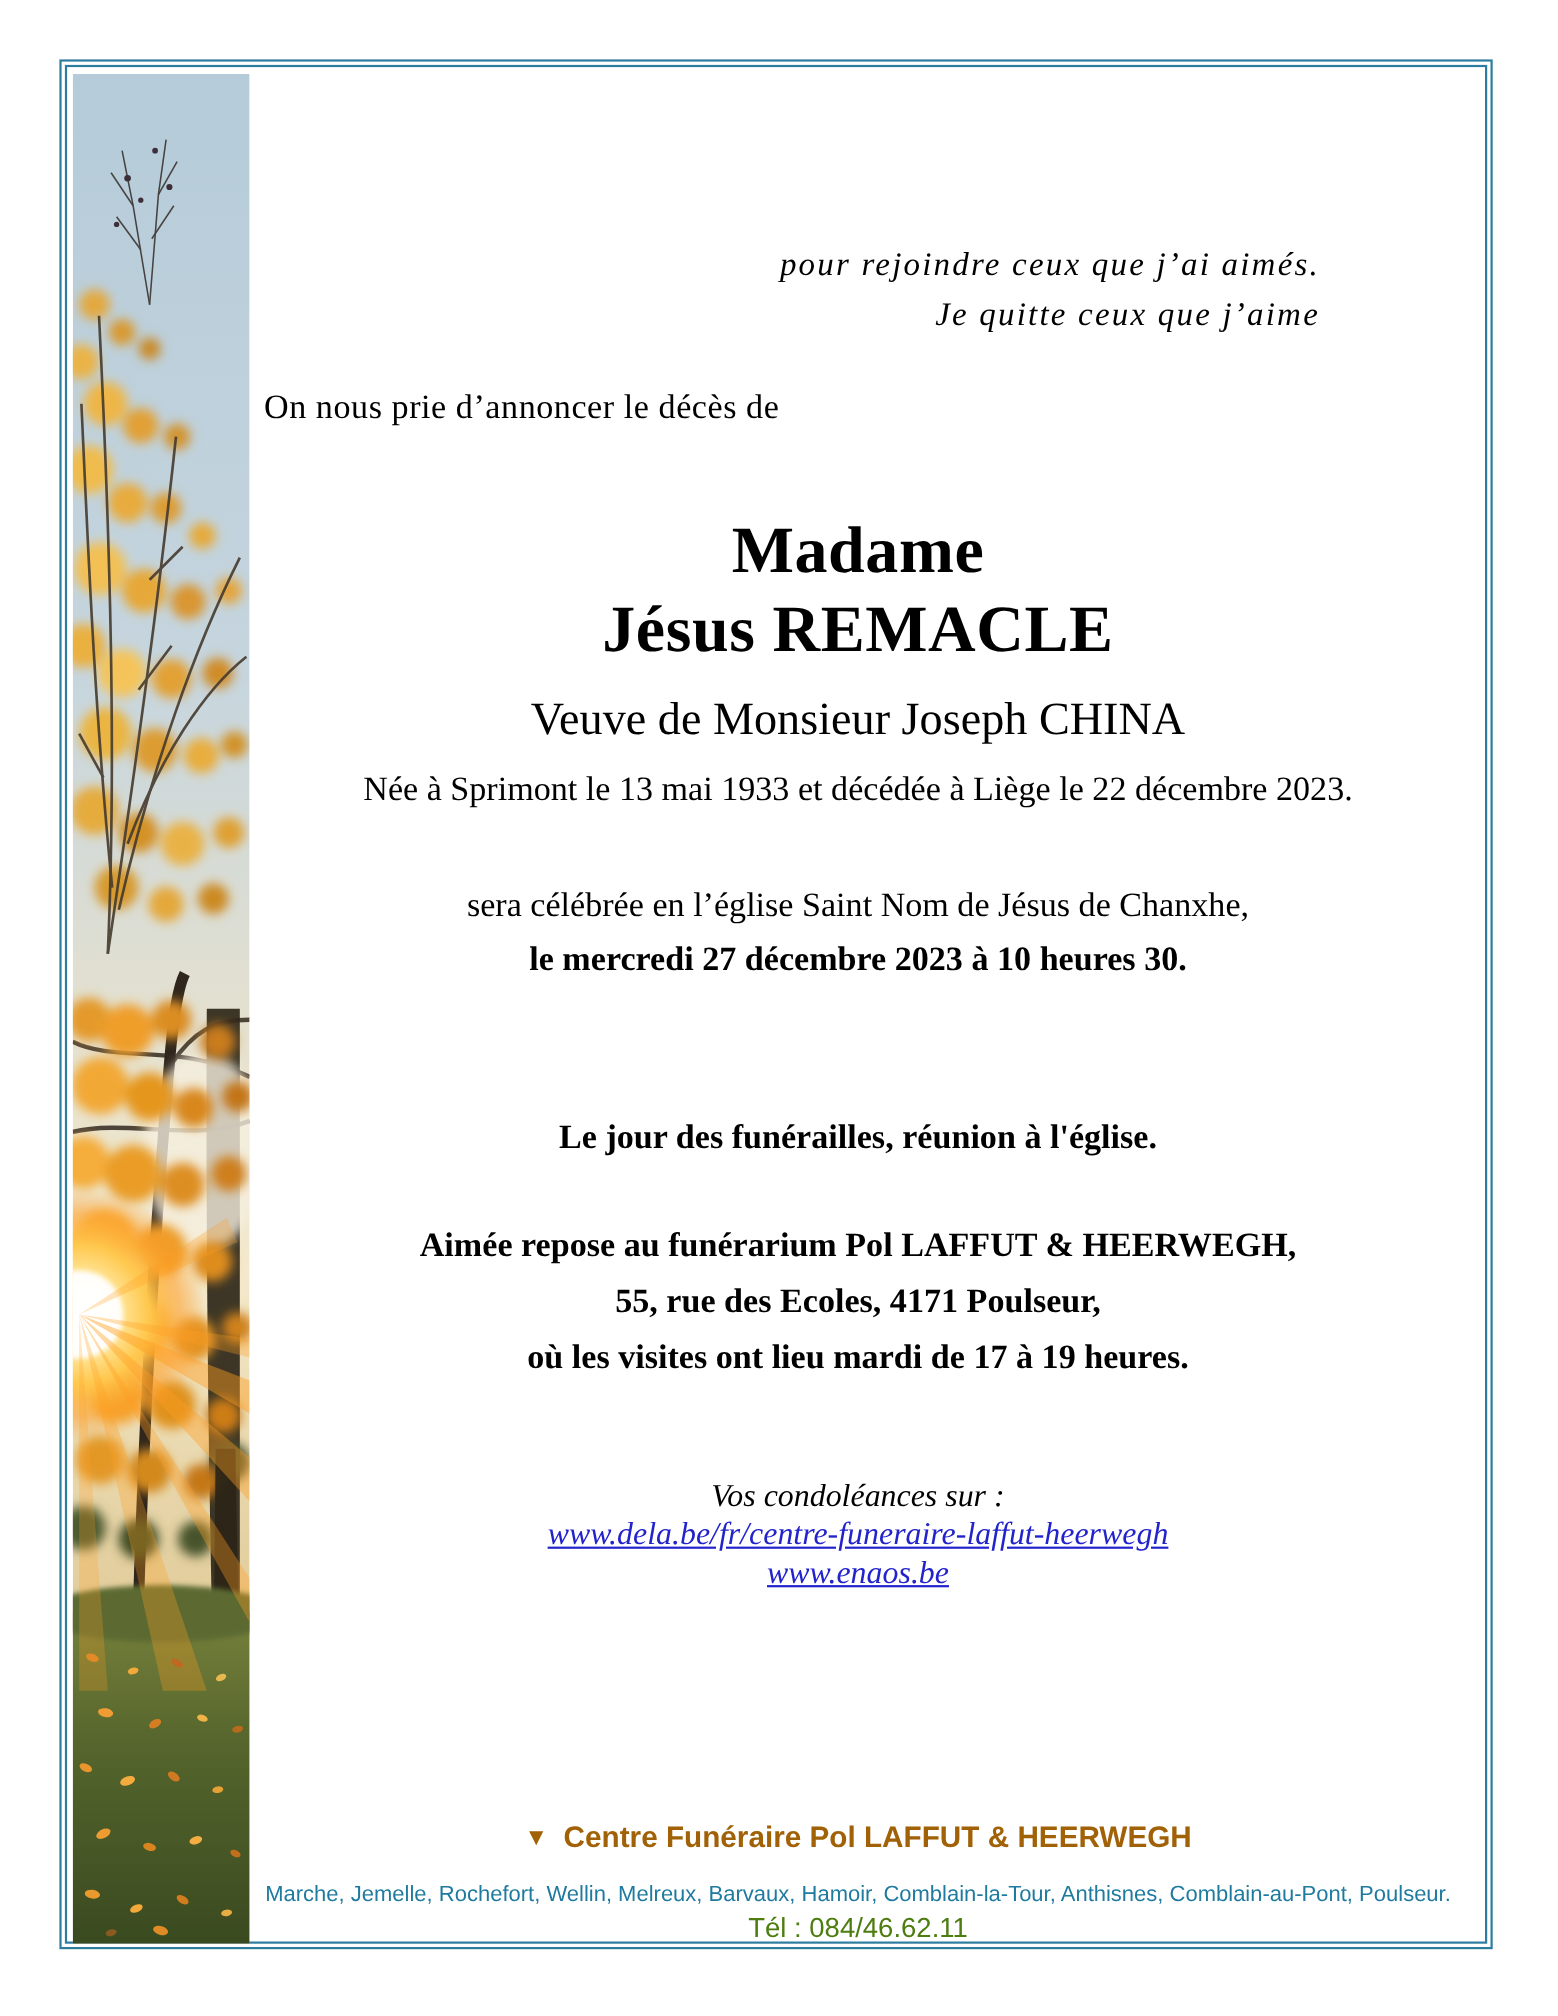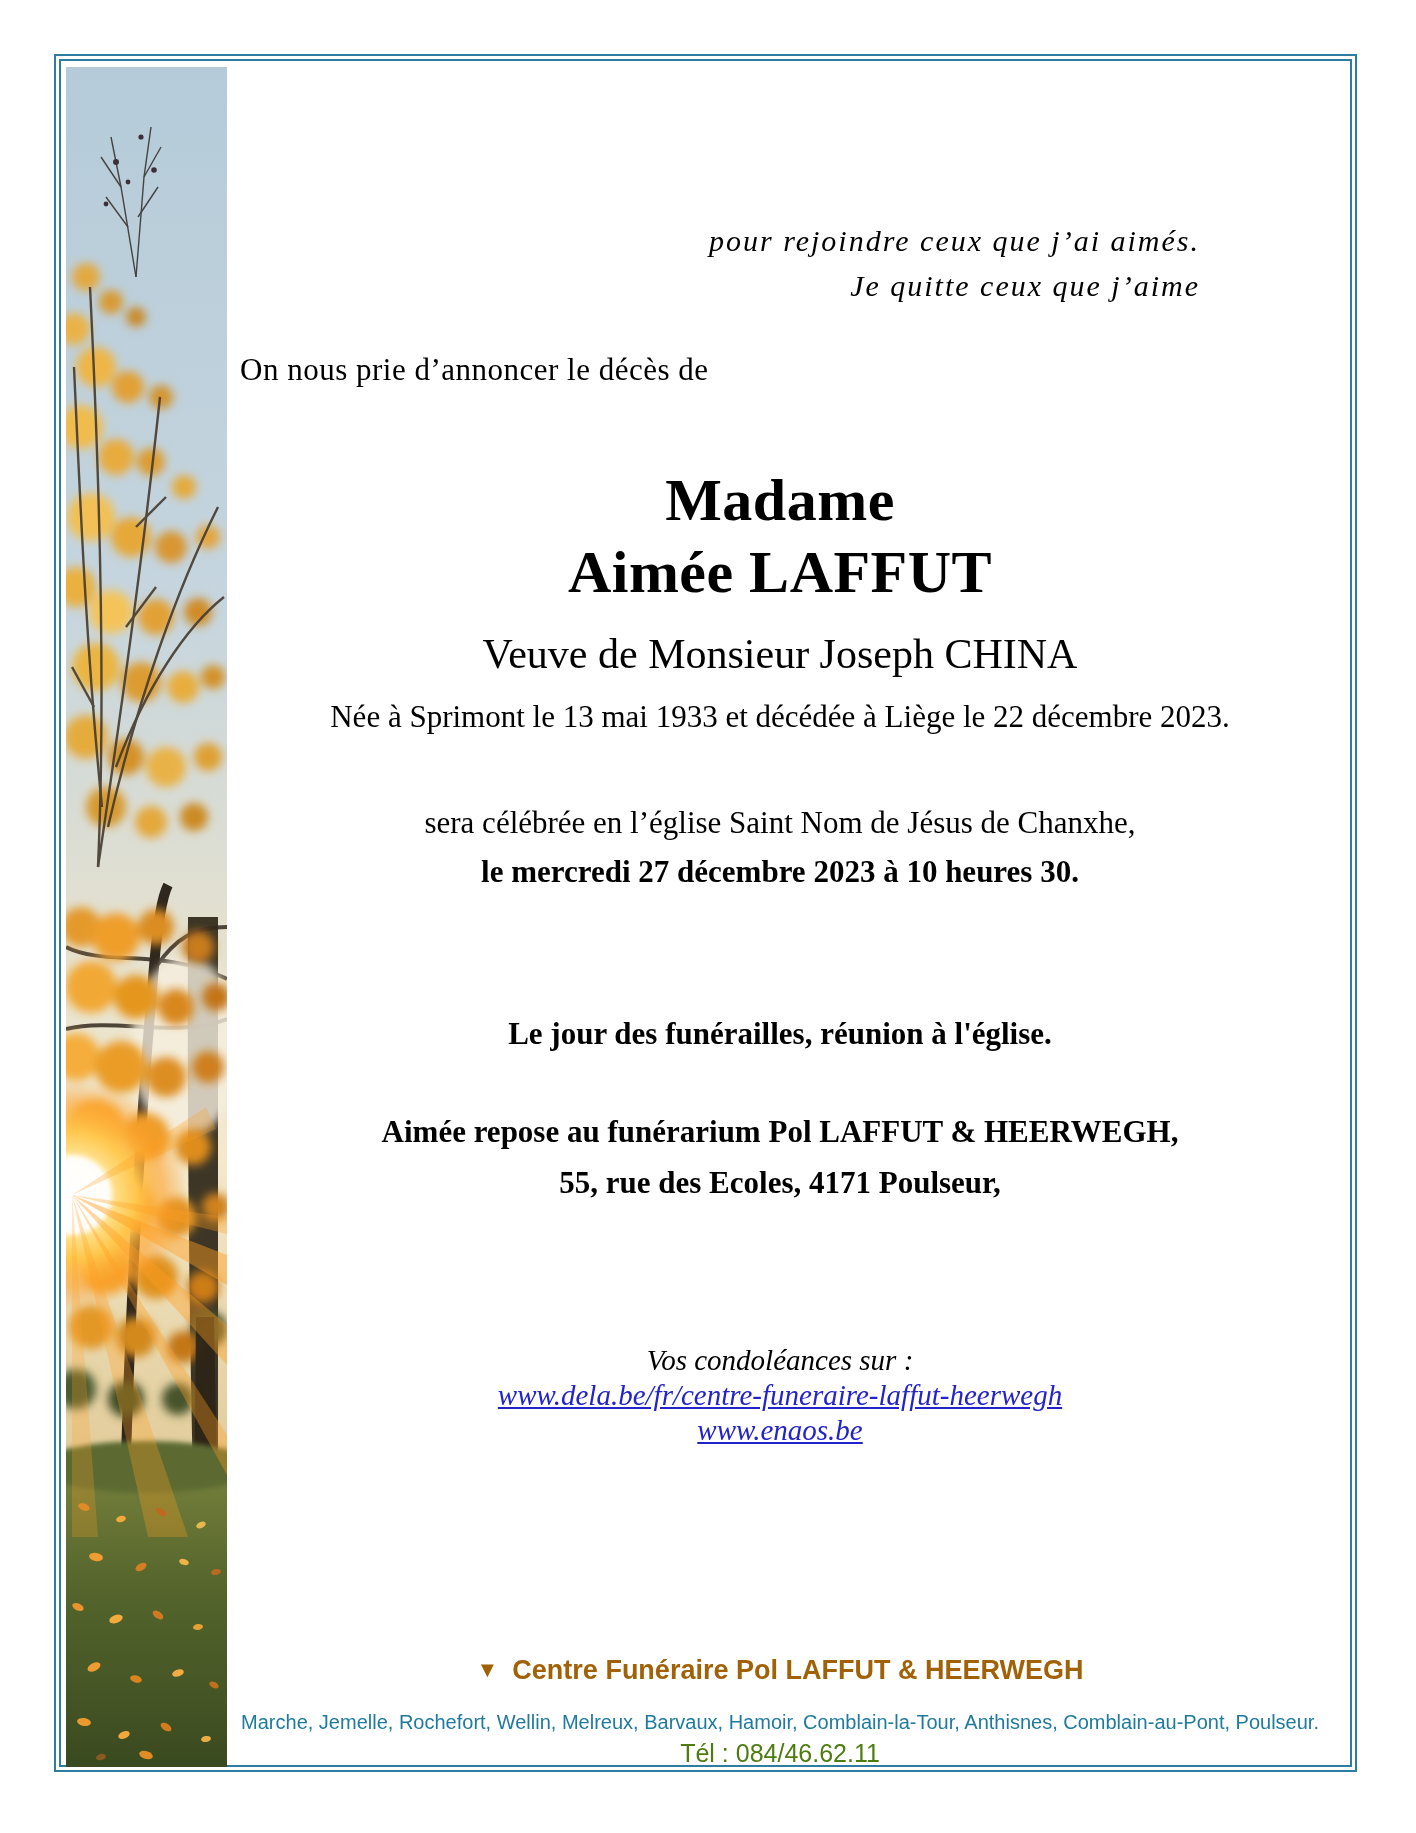--- a/index.html
+++ b/index.html
@@ -218,35 +218,36 @@
 
 <div class="abs quote" style="top:218px;">
   <div>pour rejoindre ceux que j’ai aimés.</div>
   <div>Je quitte ceux que j’aime</div>
 </div>
 
 <div class="abs intro" style="top:352px;">On nous prie d’annoncer le décès de</div>
 
 <div class="abs center-col name-block" style="top:464px;">
   <div>Madame</div>
-  <div>Aimée LAFFUT</div>
+  <div>Jésus REMACLE</div>
 </div>
 <div class="abs center-col veuve" style="top:615px;margin-top:14px;">Veuve de Monsieur Joseph CHINA</div>
 <div class="abs center-col bodyline" style="top:692px;">Née à Sprimont le 13 mai 1933 et décédée à Liège le 22 décembre 2023.</div>
 
 <div class="abs center-col bodyline" style="top:798px;">
   <div>sera célébrée en l’église Saint Nom de Jésus de Chanxhe,</div>
   <div class="bold">le mercredi 27 décembre 2023 à 10 heures 30.</div>
 </div>
 
 <div class="abs center-col bodyline bold" style="top:1009px;">Le jour des funérailles, réunion à l'église.</div>
 
 <div class="abs center-col bodyline bold" style="top:1106px;line-height:51px;">
   <div>Aimée repose au funérarium Pol LAFFUT &amp; HEERWEGH,</div>
   <div>55, rue des Ecoles, 4171 Poulseur,</div>
+  <div>où les visites ont lieu mardi de 17 à 19 heures.</div>
 </div>
 
 <div class="abs center-col condol-label" style="top:1342px;">Vos condoléances sur :</div>
 <div class="abs center-col linkline" style="top:1378px;">
   <a href="#">www.dela.be/fr/centre-funeraire-laffut-heerwegh</a>
 </div>
 <div class="abs center-col linkline" style="top:1413px;">
   <a href="#">www.enaos.be</a>
 </div>
 

